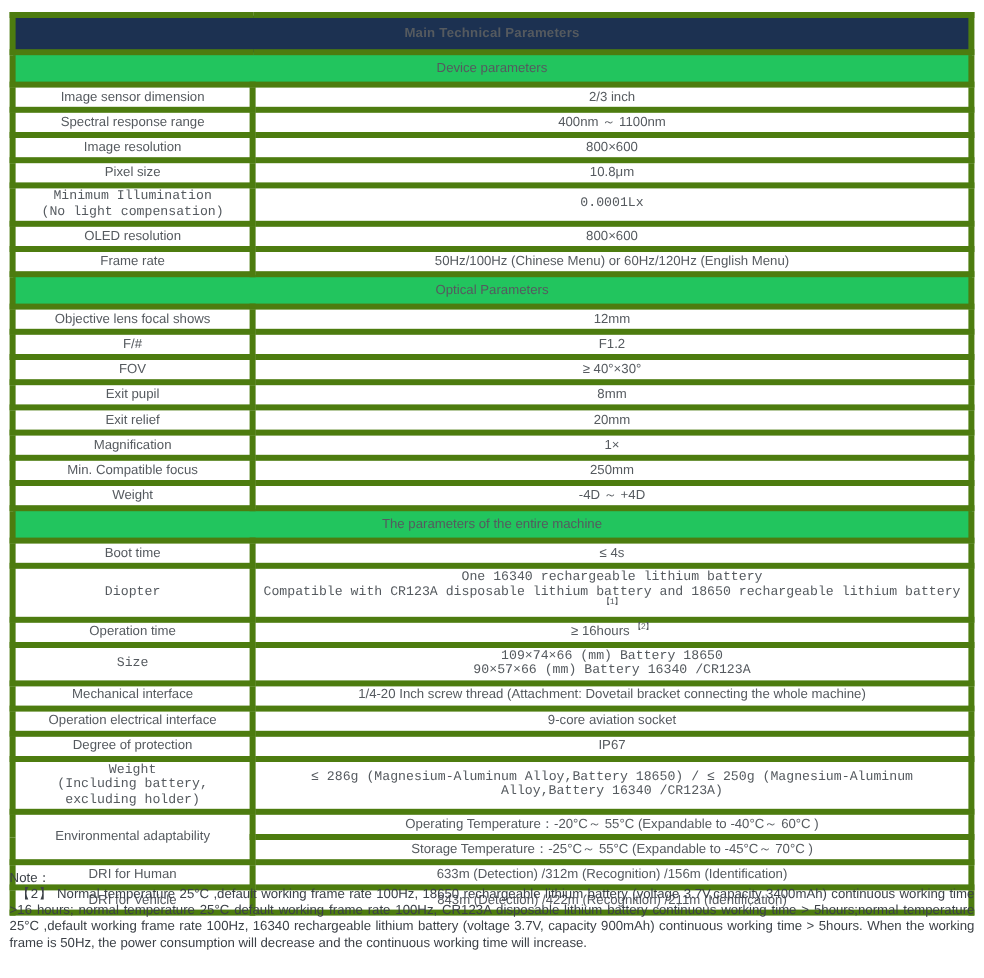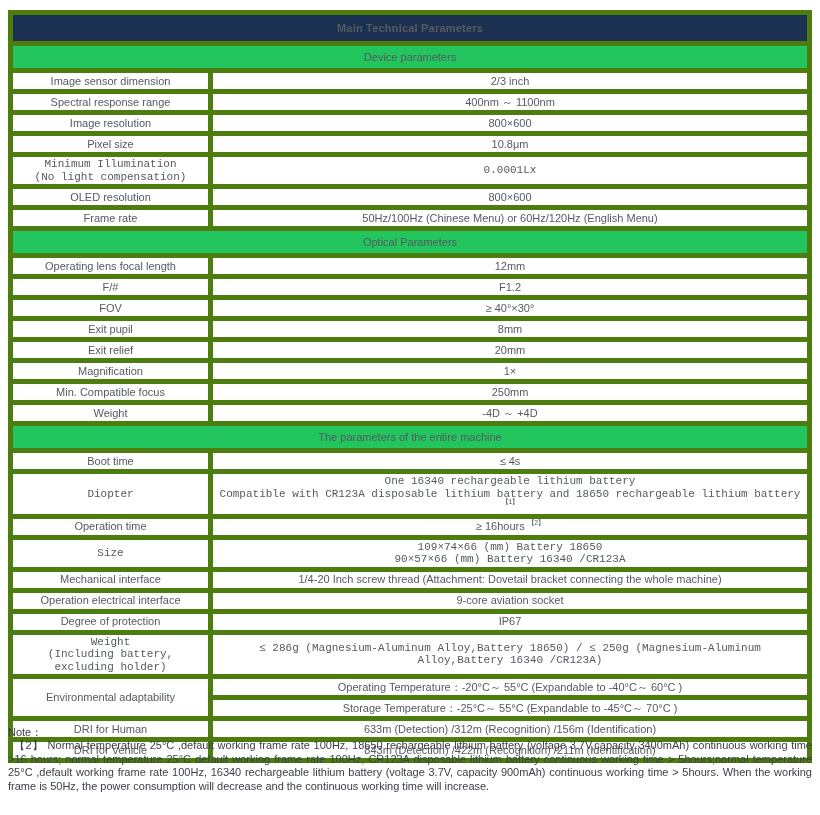--- a/index.html
+++ b/index.html
@@ -80,21 +80,21 @@
           <td>800×600</td>
         </tr>
         <tr class="r">
           <td class="label-cell">Frame rate</td>
           <td>50Hz/100Hz (Chinese Menu) or 60Hz/120Hz (English Menu)</td>
         </tr>
         <tr>
           <td class="section-cell" colspan="2">Optical Parameters</td>
         </tr>
         <tr class="r">
-          <td class="label-cell">Operating lens focal length</td>
+          <td class="label-cell">Objective lens focal shows</td>
           <td>12mm</td>
         </tr>
         <tr class="r">
           <td class="label-cell">F/#</td>
           <td>F1.2</td>
         </tr>
         <tr class="r">
           <td class="label-cell">FOV</td>
           <td>≥ 40°×30°</td>
         </tr>

